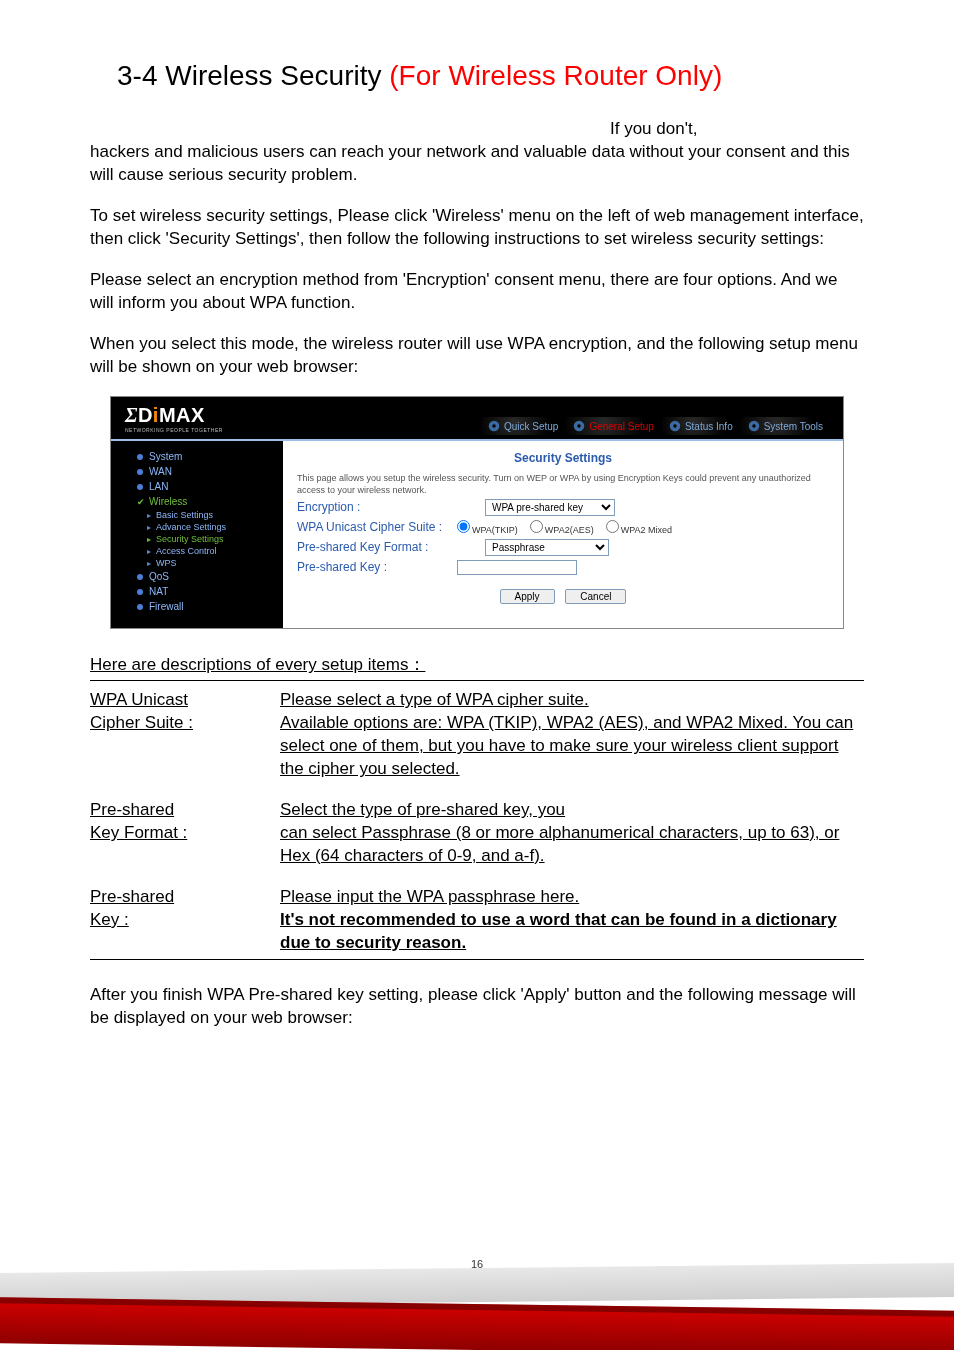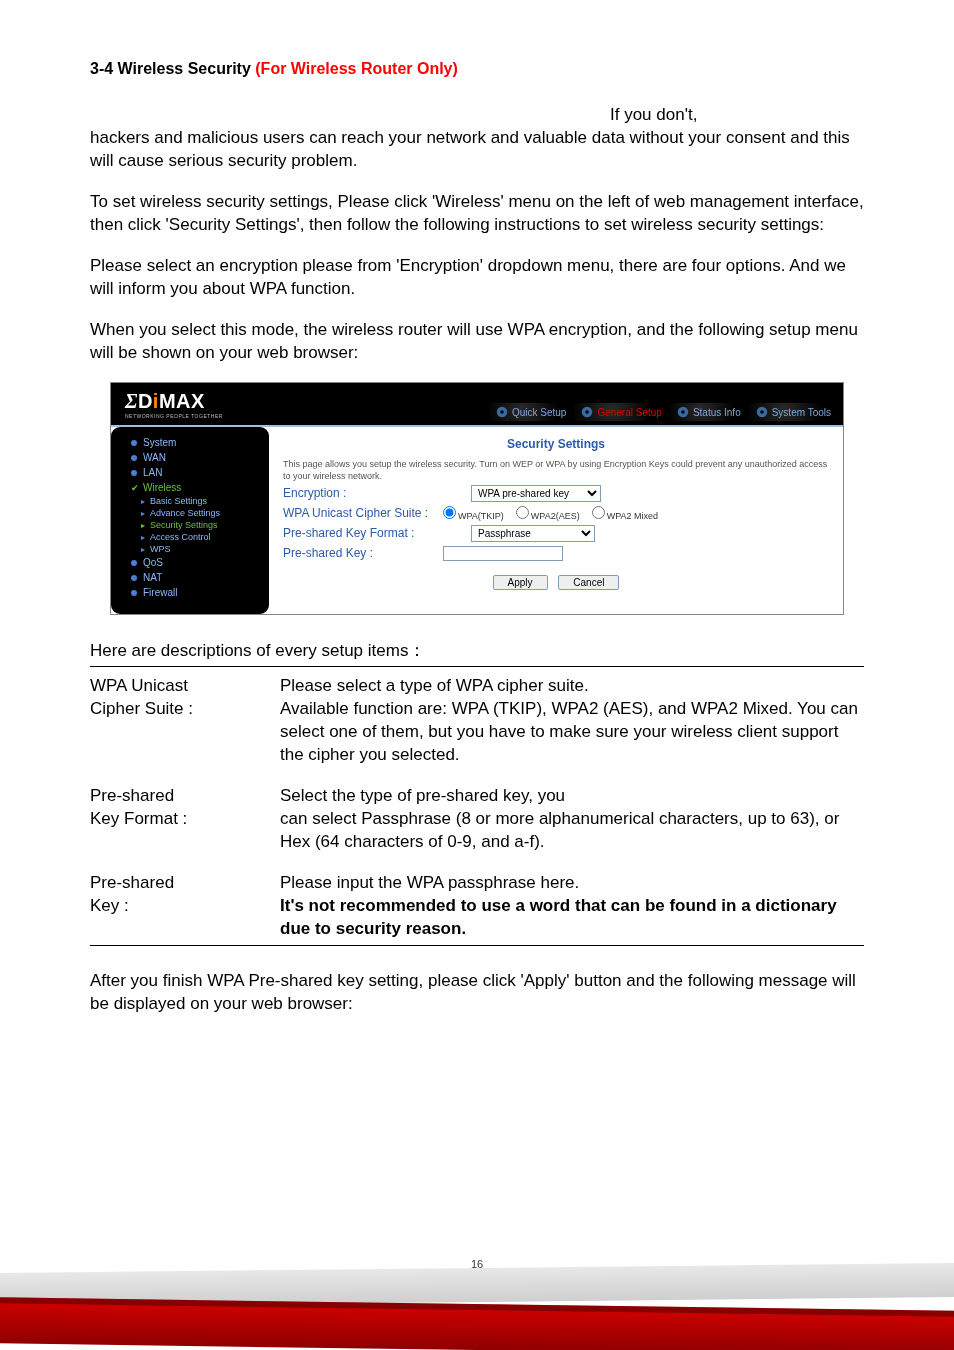--- a/index.html
+++ b/index.html
@@ -1,37 +1,37 @@
 <!DOCTYPE html>
 <html><head>
 <meta charset="utf-8">
 <style>
   * { box-sizing: border-box; margin: 0; padding: 0; }
   html, body { width: 954px; height: 1350px; background: #fff; font-family: Arial, Helvetica, sans-serif; }
   .page { width: 954px; height: 1350px; position: relative; padding: 60px 90px 0 90px; }
-  h2.title { font-size: 16px; font-weight: bold; margin-bottom: 26px; }
+  h2.title { font-size: 28px; font-weight: normal; margin-bottom: 26px; margin-left: 27px; }
   .title .black { color: #000; }
   .title .red { color: #ff0000; }
   p.body { font-size: 17px; color: #000; line-height: 1.35; margin-bottom: 18px; }
   .indent-right { display: inline-block; width: 520px; }
 
   
   .shot-wrap { padding: 0 20px; margin: 6px 0 24px 0; }
   .shot { width: 100%; border: 1px solid #888; background: #fff; }
   .shot-top { display: flex; background: #000; height: 42px; position: relative; }
   .logo-area { width: 180px; display: flex; align-items: center; padding-left: 14px; color: #fff; }
   .logo-text { font-size: 20px; font-weight: bold; letter-spacing: 0.5px; }
   .logo-text .accent { color: #ff8c00; }
   .logo-sub { font-size: 5px; color: #bbb; letter-spacing: 0.5px; }
-  .tabs { position: absolute; right: 6px; bottom: 4px; display: flex; gap: 2px; }
+  .tabs { position: absolute; right: 14px; bottom: 4px; display: flex; gap: 2px; }
   .tab { display: flex; align-items: center; gap: 3px; padding: 2px 6px; font-size: 10px; color: #7fa8d8; background: radial-gradient(circle at 40% 30%, #2a2a2a 0%, #000 70%); border-radius: 4px 4px 0 0; }
   .tab.active { color: #d00; }
   .tab svg { width: 14px; height: 14px; }
   .shot-body { display: flex; background: #fff; border-top: 2px solid #9bbfe6; }
-  .sidebar { width: 158px; background: #000; padding: 8px 0 14px 20px; font-size: 10px; border-radius: 9px; }
+  .sidebar { width: 172px; background: #000; padding: 8px 0 14px 26px; font-size: 10px; }
   .s-item { display: flex; align-items: center; gap: 6px; color: #8bb7f7; padding: 2px 0; cursor: pointer; }
   .s-item .dot { width: 6px; height: 6px; border-radius: 50%; background: #4b7fd6; flex-shrink: 0; }
   .s-item.green { color: #6fbf3f; text-align: right; }
   .s-item.checked::before { content: "✔"; color: #6fbf3f; font-size: 9px; width: 6px; flex-shrink:0; }
   .sub-item { display: flex; align-items: center; gap: 5px; color: #8bb7f7; padding: 1px 0 1px 10px; font-size: 9px; }
   .sub-item::before { content: "▸"; color: #5a8ad6; font-size: 8px; }
   .sub-item.active { color: #6fbf3f; }
   .sub-item.active::before { color: #6fbf3f; }
   .content { flex: 1; padding: 10px 14px; font-size: 10px; color: #333; }
   .sec-title { text-align: center; color: #2b5bad; font-weight: bold; font-size: 12px; margin-bottom: 8px; }
@@ -41,21 +41,21 @@
   .form-ctrl { flex: 1; }
   .form-ctrl select, .form-ctrl input[type=text] { font-size: 10px; border: 1px solid #7f9db9; padding: 1px 2px; background: #fff; }
   .form-ctrl select { width: 130px; margin-left: 28px; }
   .form-ctrl input[type=text] { width: 120px; }
   .radio-group { display: flex; gap: 12px; align-items: center; font-size: 9px; color: #333; }
   .radio-group input { margin-right: 2px; }
   .btn-row { text-align: center; padding: 10px 0 4px 0; }
   .btn-row button { font-size: 10px; padding: 1px 14px; margin: 0 4px; border: 1px solid #7f9db9; background: #efefef; border-radius: 2px; }
 
   
-  .defs { margin-top: 12px; }
+  .defs { margin-top: 12px; text-decoration: underline; }
   .defs-intro { font-size: 17px; margin-bottom: 4px; }
   .defs hr.top { border: none; border-top: 1px solid #000; margin-bottom: 8px; }
   .defs hr.bot { border: none; border-top: 1px solid #000; margin-top: 2px; }
   .def-row { display: flex; margin-bottom: 18px; font-size: 17px; line-height: 1.35; }
   .def-row:last-of-type { margin-bottom: 4px; }
   .def-term { width: 190px; flex-shrink: 0; }
   .def-desc { flex: 1; }
   .def-desc b { font-weight: bold; }
 
   .after-text { font-size: 17px; line-height: 1.35; margin-top: 24px; }
@@ -73,21 +73,21 @@
 <div class="page">
   <h2 class="title">
     <span class="black">3-4 Wireless Security </span><span class="red">(For Wireless Router Only)</span>
   </h2>
 
   <p class="body">
     <span class="indent-right"></span><span>If you don't,</span><br>
     <span>hackers and malicious users can reach your network and valuable data without your consent and this will cause serious security problem.</span>
   </p>
   <p class="body">To set wireless security settings, Please click 'Wireless' menu on the left of web management interface, then click 'Security Settings', then follow the following instructions to set wireless security settings:</p>
-  <p class="body">Please select an encryption please from 'Encryption' dropdown menu, there are four options. And we will inform you about WPA function.</p>
+  <p class="body">Please select an encryption method from 'Encryption' consent menu, there are four options. And we will inform you about WPA function.</p>
   <p class="body">When you select this mode, the wireless router will use WPA encryption, and the following setup menu will be shown on your web browser:</p>
 
   <div class="shot-wrap">
     <div class="shot">
       <div class="shot-top">
         <div class="logo-area">
           <div>
             <div class="logo-text">
               <span style="font-family: 'Times New Roman', serif; font-style: italic;">Σ</span>D<span class="accent">i</span>MAX
             </div>
@@ -211,21 +211,21 @@
   </div>
 
   <div class="defs">
     <div class="defs-intro">Here are descriptions of every setup items：</div>
     <hr class="top">
     <div class="def-row">
       <div class="def-term">
         <span>WPA Unicast</span><br><span>Cipher Suite :</span>
       </div>
       <div class="def-desc" style="white-space:pre-line">Please select a type of WPA cipher suite.
-Available function are: WPA (TKIP), WPA2 (AES), and WPA2 Mixed. You can select one of them, but you have to make sure your wireless client support the cipher you selected.</div>
+Available options are: WPA (TKIP), WPA2 (AES), and WPA2 Mixed. You can select one of them, but you have to make sure your wireless client support the cipher you selected.</div>
     </div>
     <div class="def-row">
       <div class="def-term">
         <span>Pre-shared</span><br><span>Key Format :</span>
       </div>
       <div class="def-desc" style="white-space:pre-line">Select the type of pre-shared key, you
  can select Passphrase (8 or more alphanumerical characters, up to 63), or Hex (64 characters of 0-9, and a-f).</div>
     </div>
     <div class="def-row">
       <div class="def-term">

